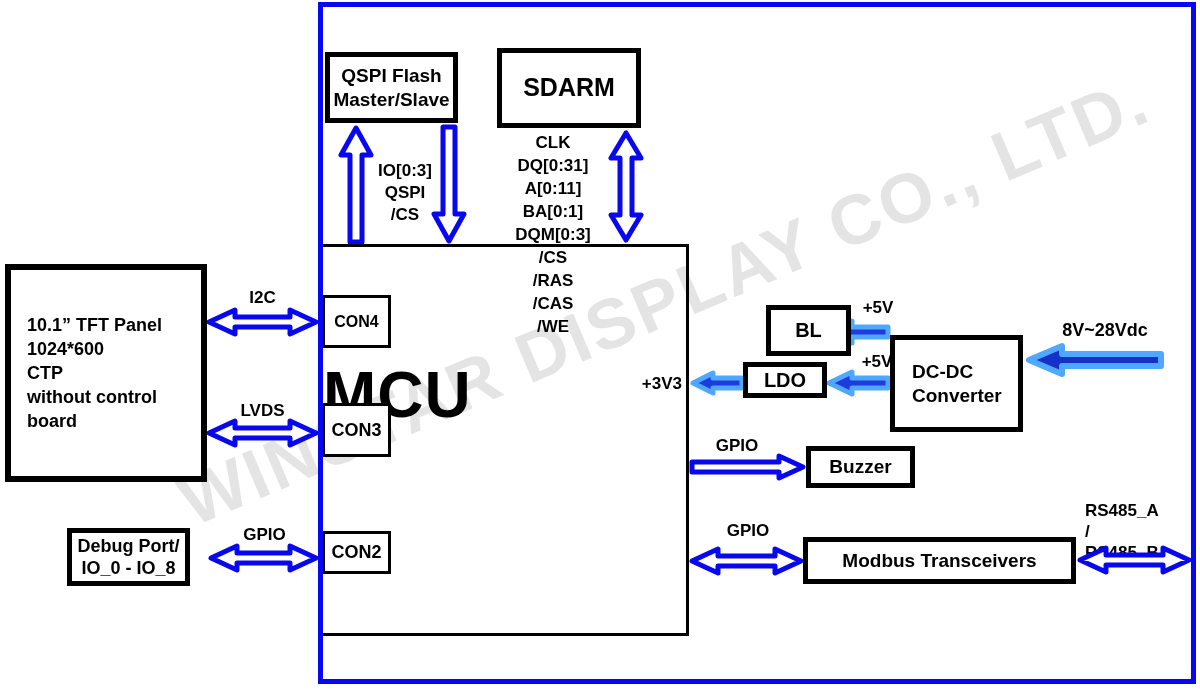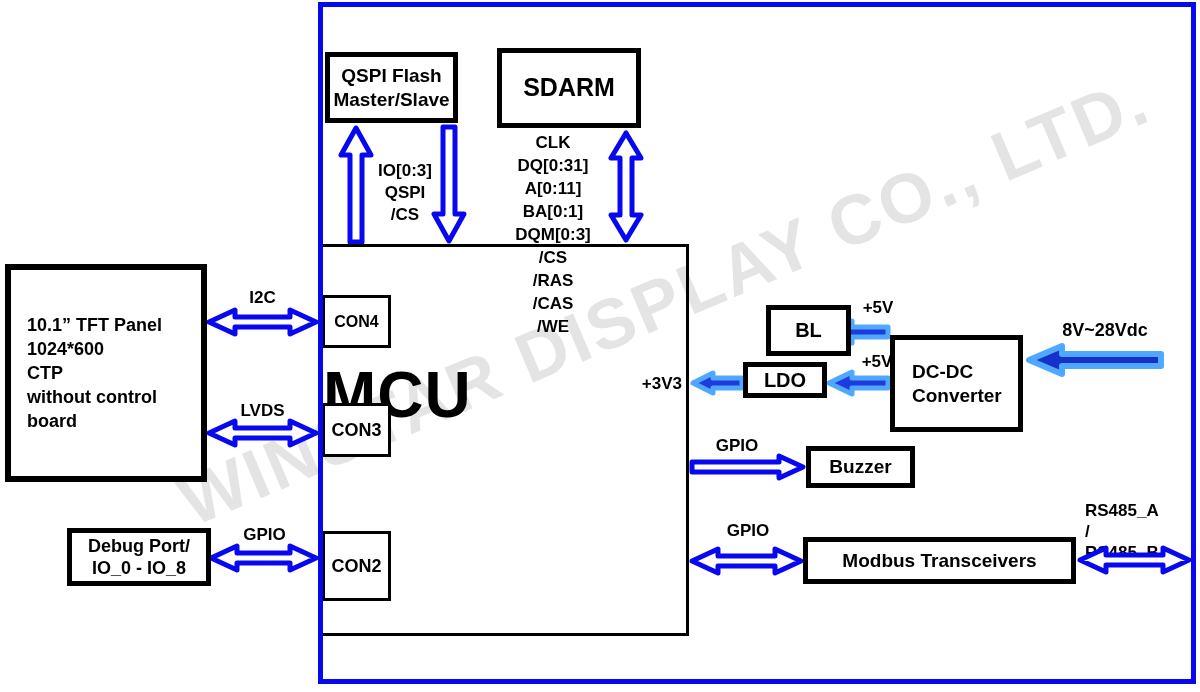--- a/index.html
+++ b/index.html
@@ -121,32 +121,32 @@
   </div>
 
   <div class="box" style="left:5px;top:264px;width:202px;height:218px;border-width:6px;font-size:18px;line-height:24px;align-items:flex-start;padding-left:16px;text-align:left;">
     <span class="ln">10.1” TFT Panel</span>
     <span class="ln">1024*600</span>
     <span class="ln">CTP</span>
     <span class="ln">without control</span>
     <span class="ln">board</span>
   </div>
 
-  <div class="box" style="left:67px;top:528px;width:144px;height:58px;font-size:18px;">
+  <div class="box" style="left:67px;top:528px;width:123px;height:58px;font-size:18px;">
     <span class="ln">Debug Port/</span>
     <span class="ln">IO_0 - IO_8</span>
   </div>
 
   <div class="box thin" style="left:322px;top:295px;width:69px;height:53px;font-size:16px;">
     <span class="ln">CON4</span>
   </div>
   <div class="box thin" style="left:322px;top:403px;width:69px;height:54px;font-size:18px;text-align:center;">
     <span class="ln">CON3</span>
   </div>
-  <div class="box thin" style="left:322px;top:531px;width:69px;height:70px;font-size:18px;">
+  <div class="box thin" style="left:322px;top:531px;width:69px;height:43px;font-size:18px;">
     <span class="ln">CON2</span>
   </div>
 
   <div class="box" style="left:766px;top:305px;width:85px;height:51px;font-size:20px;">
     <span class="ln">BL</span>
   </div>
   <div class="box" style="left:743px;top:362px;width:84px;height:36px;font-size:20px;">
     <span class="ln">LDO</span>
   </div>
   <div class="box" style="left:890px;top:323px;width:133px;height:97px;font-size:19px;align-items:flex-start;padding-left:17px;text-align:left;margin-top:12px;">

